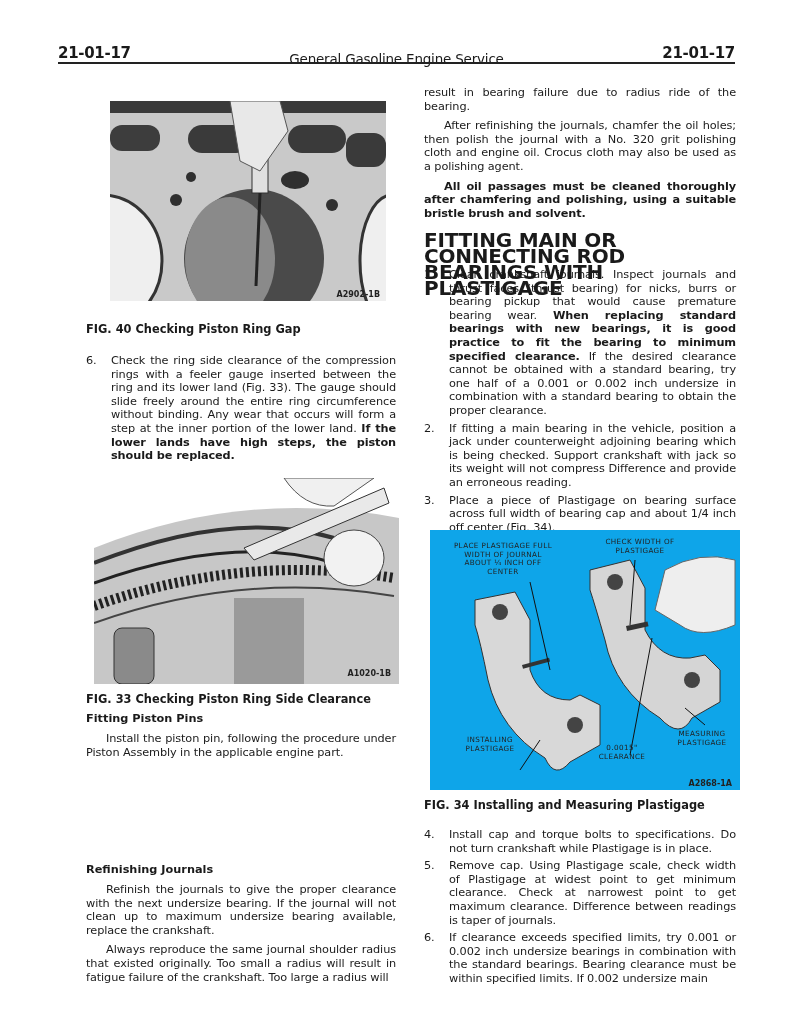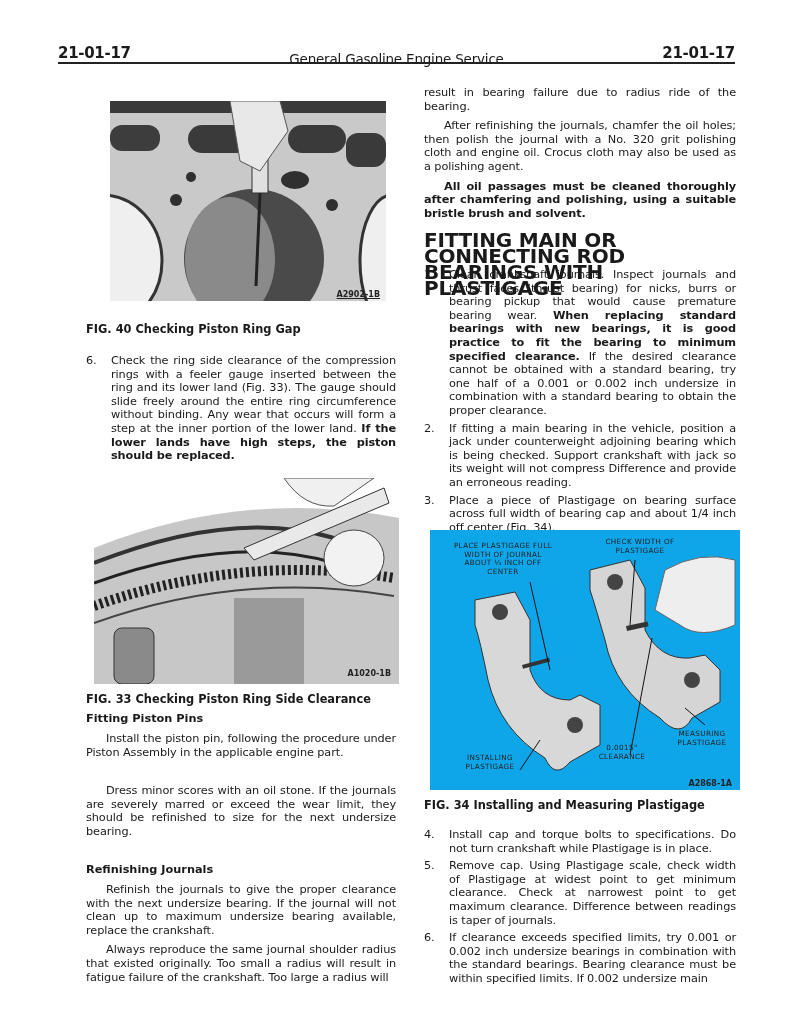--- a/index.html
+++ b/index.html
@@ -55,21 +55,21 @@
       <circle cx="222" cy="104" r="6" fill="#2f2f2f"></circle>
       <ellipse cx="185" cy="79" rx="14" ry="9" fill="#2f2f2f"></ellipse>
       <ellipse cx="144" cy="158" rx="70" ry="70" fill="#4a4a4a"></ellipse>
       <ellipse cx="120" cy="158" rx="45" ry="62" fill="#8a8a8a"></ellipse>
       <ellipse cx="-8" cy="160" rx="60" ry="66" fill="#efefef" stroke="#333" stroke-width="3"></ellipse>
       <ellipse cx="282" cy="160" rx="32" ry="66" fill="#efefef" stroke="#333" stroke-width="3"></ellipse>
       <rect x="142" y="0" width="16" height="92" fill="#e0e0e0" stroke="#333"></rect>
       <line x1="150" y1="92" x2="146" y2="185" stroke="#222" stroke-width="3"></line>
       <path d="M120 0 L170 0 L178 30 L150 70 L130 60 Z" fill="#e8e8e8" stroke="#555"></path>
     </svg>
-    <span class="figlabel" style="right:6px; bottom:2px;text-decoration:underline;">A2902-1B</span>
+    <span class="figlabel" style="right:6px; bottom:2px;">A2902-1B</span>
   </div>
 
   <div class="col left" style="top:322px;">
     <div class="caption">FIG. 40 Checking Piston Ring Gap</div>
   </div>
 
   <div class="col left" style="top:354px;">
     <div class="item">
       <span class="num">6.</span>
       <span>Check the ring side clearance of the compression rings with a feeler gauge inserted between the ring and its lower land (Fig. 33). The gauge should slide freely around the entire ring circumference without binding. Any wear that occurs will form a step at the inner portion of the lower land. </span><b>If the lower lands have high steps, the piston should be replaced.</b>
@@ -96,21 +96,20 @@
   <div class="col left" style="top:692px;">
     <div class="caption">FIG. 33 Checking Piston Ring Side Clearance</div>
   </div>
 
   <div class="col left" style="top:712px;">
     <div class="subhead">Fitting Piston Pins</div>
     <p class="indent" style="margin-top:7px;">Install the piston pin, following the procedure under Piston Assembly in the applicable engine part.</p>
   </div>
 
   <div class="col left" style="top:775px;">
-    <p class="indent" style="margin-top:9px;">Dress minor scores with an oil stone. If the journals are severely marred or exceed the wear limit, they should be refinished to size for the next undersize bearing.</p>
   </div>
 
   <div class="col left" style="top:863px;">
     <div class="subhead">Refinishing Journals</div>
     <p class="indent" style="margin-top:7px;">Refinish the journals to give the proper clearance with the next undersize bearing. If the journal will not clean up to maximum undersize bearing available, replace the crankshaft.</p>
     <p class="indent" style="margin-top:6px;">Always reproduce the same journal shoulder radius that existed originally. Too small a radius will result in fatigue failure of the crankshaft. Too large a radius will</p>
   </div>
 
   <div class="col right" style="top:86px;">
     <p>result in bearing failure due to radius ride of the bearing.</p>
@@ -152,21 +151,21 @@
       <rect x="196" y="96" width="22" height="5" fill="#333" transform="rotate(-12 196 96)"></rect>
 
       <line x1="100" y1="52" x2="120" y2="140" stroke="#111" stroke-width="1"></line>
       <line x1="90" y1="240" x2="110" y2="210" stroke="#111" stroke-width="1"></line>
       <line x1="205" y1="30" x2="200" y2="95" stroke="#111" stroke-width="1"></line>
       <line x1="200" y1="225" x2="222" y2="108" stroke="#111" stroke-width="1"></line>
       <line x1="275" y1="195" x2="255" y2="178" stroke="#111" stroke-width="1"></line>
     </svg>
     <div class="callout" style="left:20px; top:12px; width:106px;">PLACE PLASTIGAGE FULL WIDTH OF JOURNAL ABOUT ¼ INCH OFF CENTER</div>
     <div class="callout" style="left:170px; top:8px; width:80px;">CHECK WIDTH OF PLASTIGAGE</div>
-    <div class="callout" style="left:30px; top:224px; width:60px;">INSTALLING PLASTIGAGE</div>
+    <div class="callout" style="left:30px; top:206px; width:60px;">INSTALLING PLASTIGAGE</div>
     <div class="callout" style="left:160px; top:214px; width:64px;">0.0015" CLEARANCE</div>
     <div class="callout" style="left:240px; top:200px; width:64px;">MEASURING PLASTIGAGE</div>
     <span class="figlabel" style="right:8px; bottom:2px;">A2868-1A</span>
   </div>
 
   <div class="col right" style="top:798px;">
     <div class="caption">FIG. 34 Installing and Measuring Plastigage</div>
   </div>
 
   <div class="col right" style="top:828px;">

